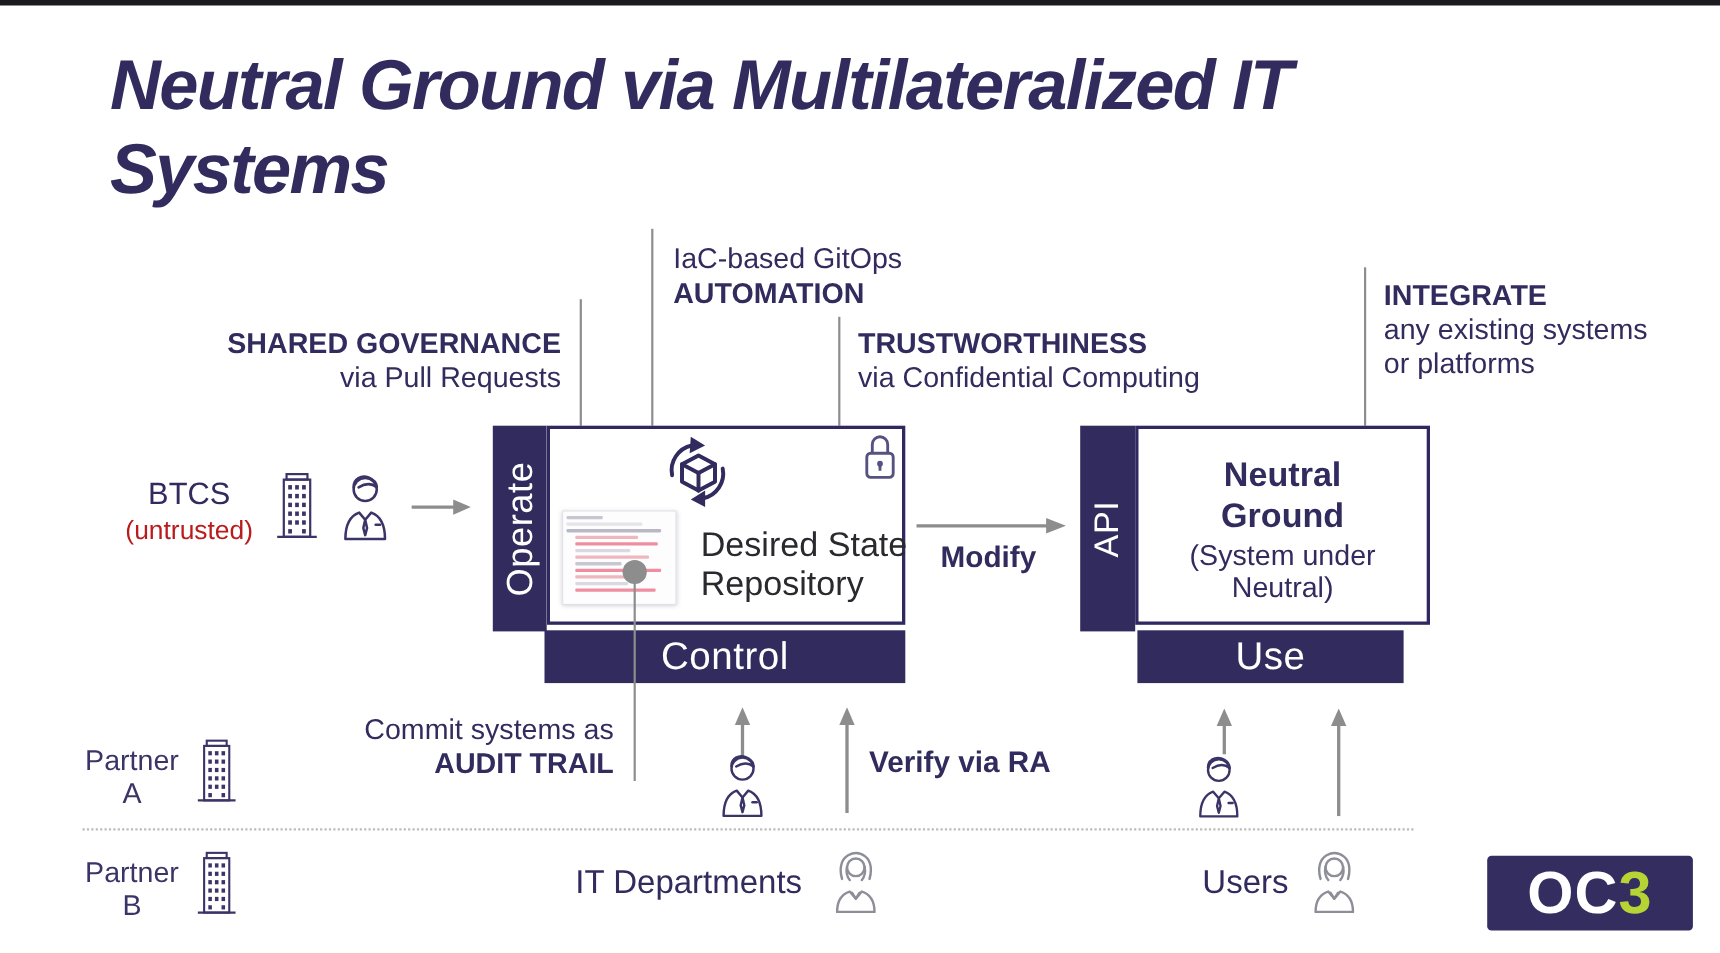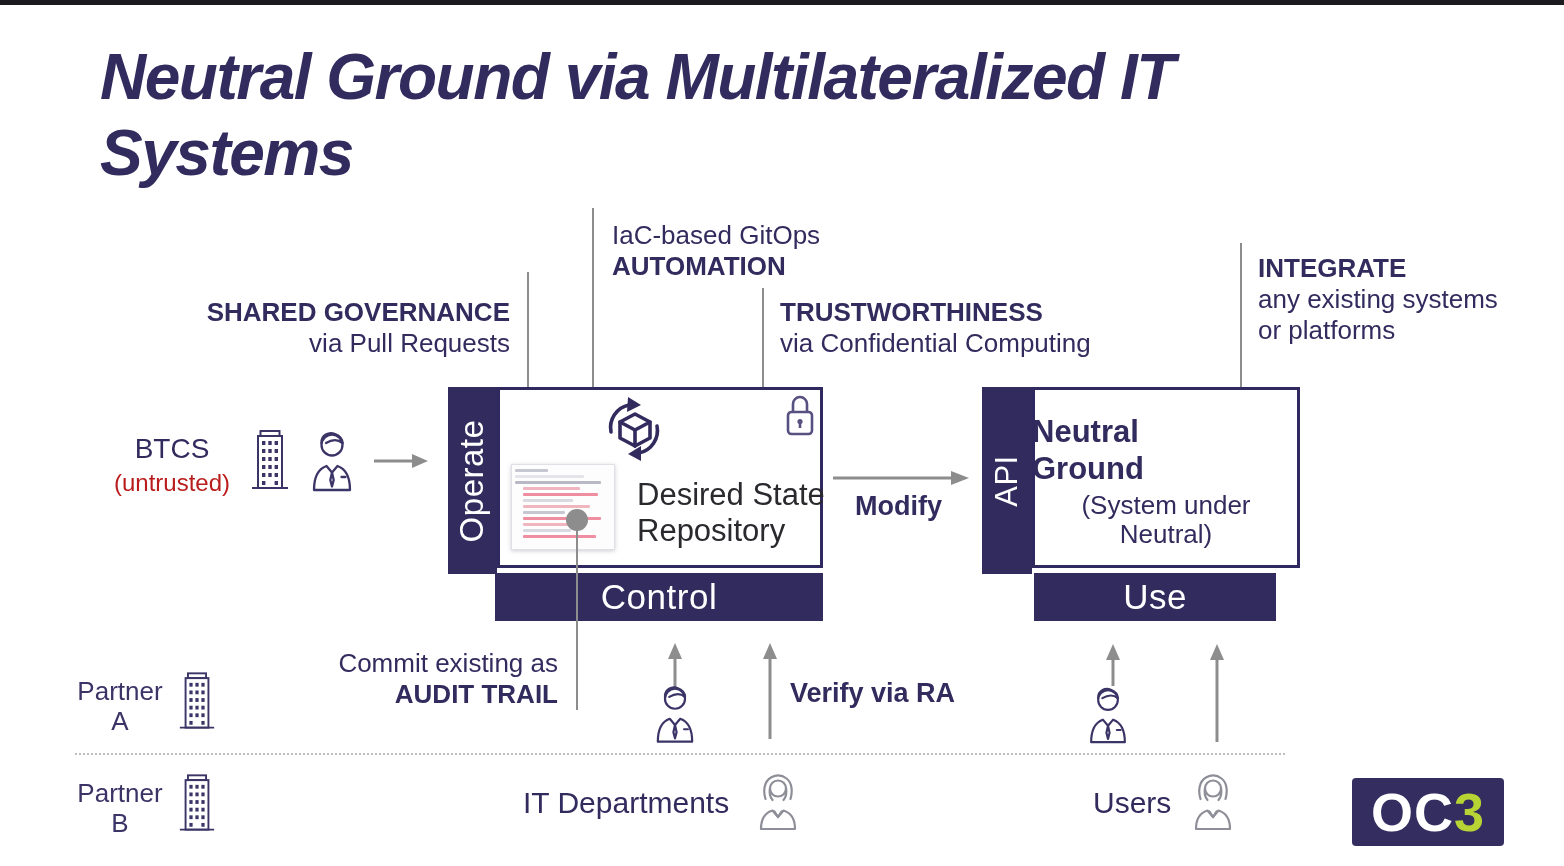--- a/index.html
+++ b/index.html
@@ -15,21 +15,21 @@
   .right-align{text-align:right;}
   
   .vline{width:2px;background:#8d8d8d;}
   .dot{width:22px;height:22px;border-radius:50%;background:#8d8d8d;}
   
   .white-box{background:#fff;border:3px solid #2f2960;box-sizing:border-box;}
   .navy-bar{background:#322b5e;color:#fff;display:flex;align-items:center;justify-content:center;}
   .side-label{transform:rotate(-90deg);white-space:nowrap;font-size:33px;letter-spacing:.5px;}
   .bottom-bar-label{font-size:35px;letter-spacing:.5px;}
   .repo-name{font-size:31px;line-height:36px;color:#29292e;}
-  .ng-name{font-size:31px;line-height:37px;font-weight:bold;text-align:left;}
+  .ng-name{font-size:31px;line-height:37px;font-weight:bold;text-align:center;}
   .ng-sub{font-size:26px;line-height:29px;text-align:center;}
   
   .bold-navy{font-weight:bold;font-size:27px;color:#322b5e;white-space:nowrap;}
   .actor-label{font-size:26px;line-height:30px;text-align:center;color:#3b3467;}
   .big-actor{font-size:30px;color:#322b5e;white-space:nowrap;}
   .dotted-sep{border-top:2px dotted #bcbcbc;height:0;}
   
   .code-thumb{width:104px;height:86px;background:#fdfdfe;border:1px solid #e0e0e6;
               box-shadow:0 1px 4px rgba(60,60,80,.25);padding:4px 3px;box-sizing:border-box;
               display:flex;flex-direction:column;gap:3px;}
@@ -187,21 +187,21 @@
     <span class="bottom-bar-label">Use</span>
   </div>
   <div class="abs" style="left:1032px;top:413px;width:268px;">
     <div class="ng-name">Neutral</div>
     <div class="ng-name">Ground</div>
     <div class="ng-sub" style="margin-top:4px;">(System under</div>
     <div class="ng-sub">Neutral)</div>
   </div>
 
   <div class="abs ann right-align" style="left:328px;top:648px;width:230px;">
-    <div>Commit existing as</div>
+    <div>Commit systems as</div>
     <div class="b">AUDIT TRAIL</div>
   </div>
   <div class="abs vline" style="left:576px;top:520px;height:190px;"></div>
   <div class="abs dot" style="left:566px;top:509px;"></div>
 
   <svg class="abs" style="left:666px;top:643px;" width="18" height="46" viewBox="0 0 18 46">
     <polygon points="2,16 9,0 16,16" fill="#8d8d8d"></polygon>
     <line x1="9" y1="13" x2="9" y2="46" stroke="#8d8d8d" stroke-width="3"></line>
   </svg>
   <svg class="abs" style="left:761px;top:643px;" width="18" height="96" viewBox="0 0 18 96">
@@ -320,18 +320,18 @@
     <g fill="none" stroke="#8e8e98" stroke-width="2.2" stroke-linecap="round" stroke-linejoin="round">
       <path d="M9.5 26 C7 18 8 8.5 15 4.5 C20 1.8 26 2 30.5 5.5 C36.5 10 36.5 19 34.5 26"></path>
       <circle cx="22" cy="15.5" r="8"></circle>
       <path d="M14 15 C13 20 14 24 16.5 27"></path>
       <path d="M30 15 C31 20 30 24 27.5 27"></path>
       <path d="M5 56 C5 44.5 10 39.5 16.5 37.5 L22 44 L27.5 37.5 C34 39.5 39 44.5 39 56 Z"></path>
       <path d="M18.5 38.5 L22 44 L25.5 38.5"></path>
     </g>
   </svg>
 
-  <div class="abs logo" style="left:1352px;top:778px;width:152px;height:68px;">
+  <div class="abs logo" style="left:1352px;top:778px;width:187px;height:68px;">
     <span class="oc">OC</span>
       <span class="three">3</span>
   </div>
 
 </div>
 
 </body></html>

